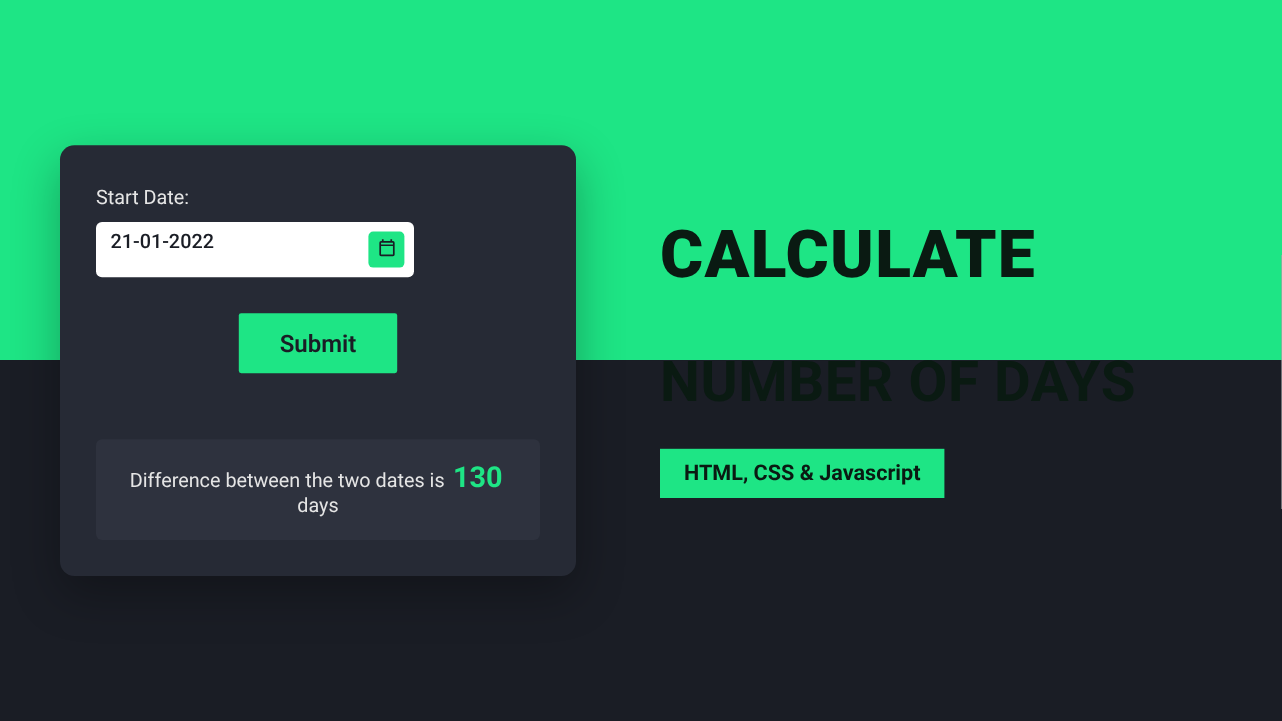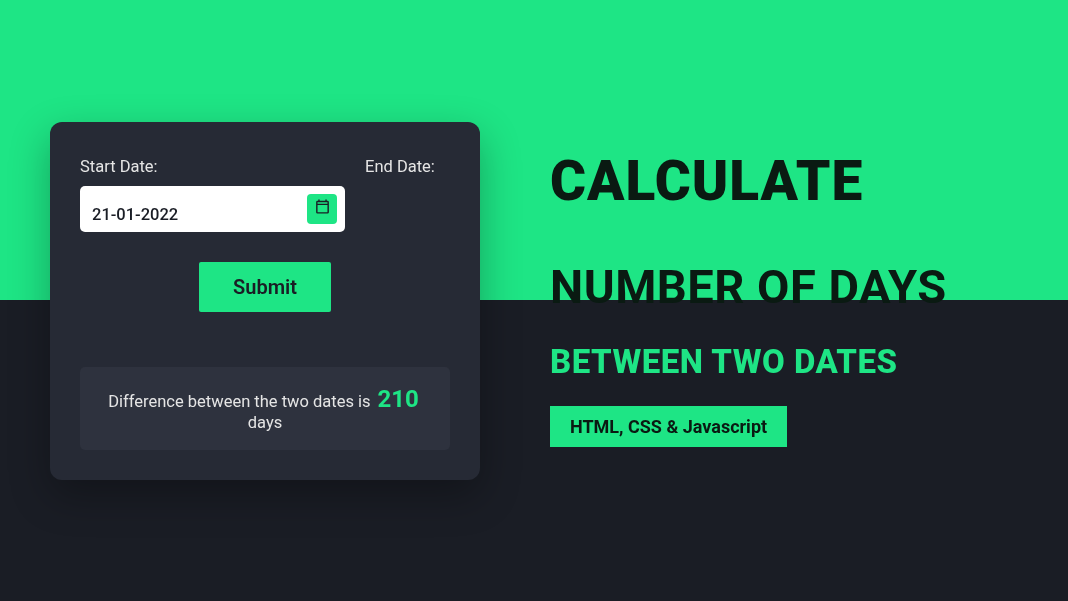--- a/index.html
+++ b/index.html
@@ -66,21 +66,21 @@
       color: #e5e5e5;
       font-size: 16.5px;
       margin-bottom: 10px;
       display: block;
       font-weight: 400;
     }
     .date-input {
       background: #fff;
       border-radius: 5px;
       display: flex;
-      align-items: flex-end;
+      align-items: flex-start;
       padding: 8px 8px 8px 12px;
       gap: 6px;
     }
     .date-value {
       flex: 1;
       font-size: 16.5px;
       color: #1a1d25;
       font-weight: 500;
       border: none;
       outline: none;
@@ -192,32 +192,30 @@
             <div class="calendar-icon-box">
               <span>
                 <svg viewBox="0 0 24 24" fill="#1a1d25">
                     <path d="M19 4h-1V2h-2v2H8V2H6v2H5a2 2 0 0 0-2 2v14a2 2 0 0 0 2 2h14a2 2 0 0 0 2-2V6a2 2 0 0 0-2-2zm0 16H5V10h14v10zm0-12H5V6h14v2z"></path>
                   </svg>
               </span>
             </div>
           </div>
         </div>
         <div class="date-field">
-          <label class="date-label">End Date:</label>
         </div>
       </div>
       <div class="submit-row">
         <button class="submit-btn">Submit</button>
       </div>
       <div class="result-box">
         <span class="result-text">Difference between the two dates is</span>
-        <span class="result-number">210</span>
+        <span class="result-number">130</span>
         <span class="result-text">days</span>
       </div>
     </div>
   </div>
   <div class="right-panel">
     <div class="title-1">CALCULATE</div>
     <div class="title-2">NUMBER OF DAYS</div>
-    <div class="title-3">BETWEEN TWO DATES</div>
     <div class="tech-badge">HTML, CSS &amp; Javascript</div>
   </div>
 </div>
 
 </body></html>

